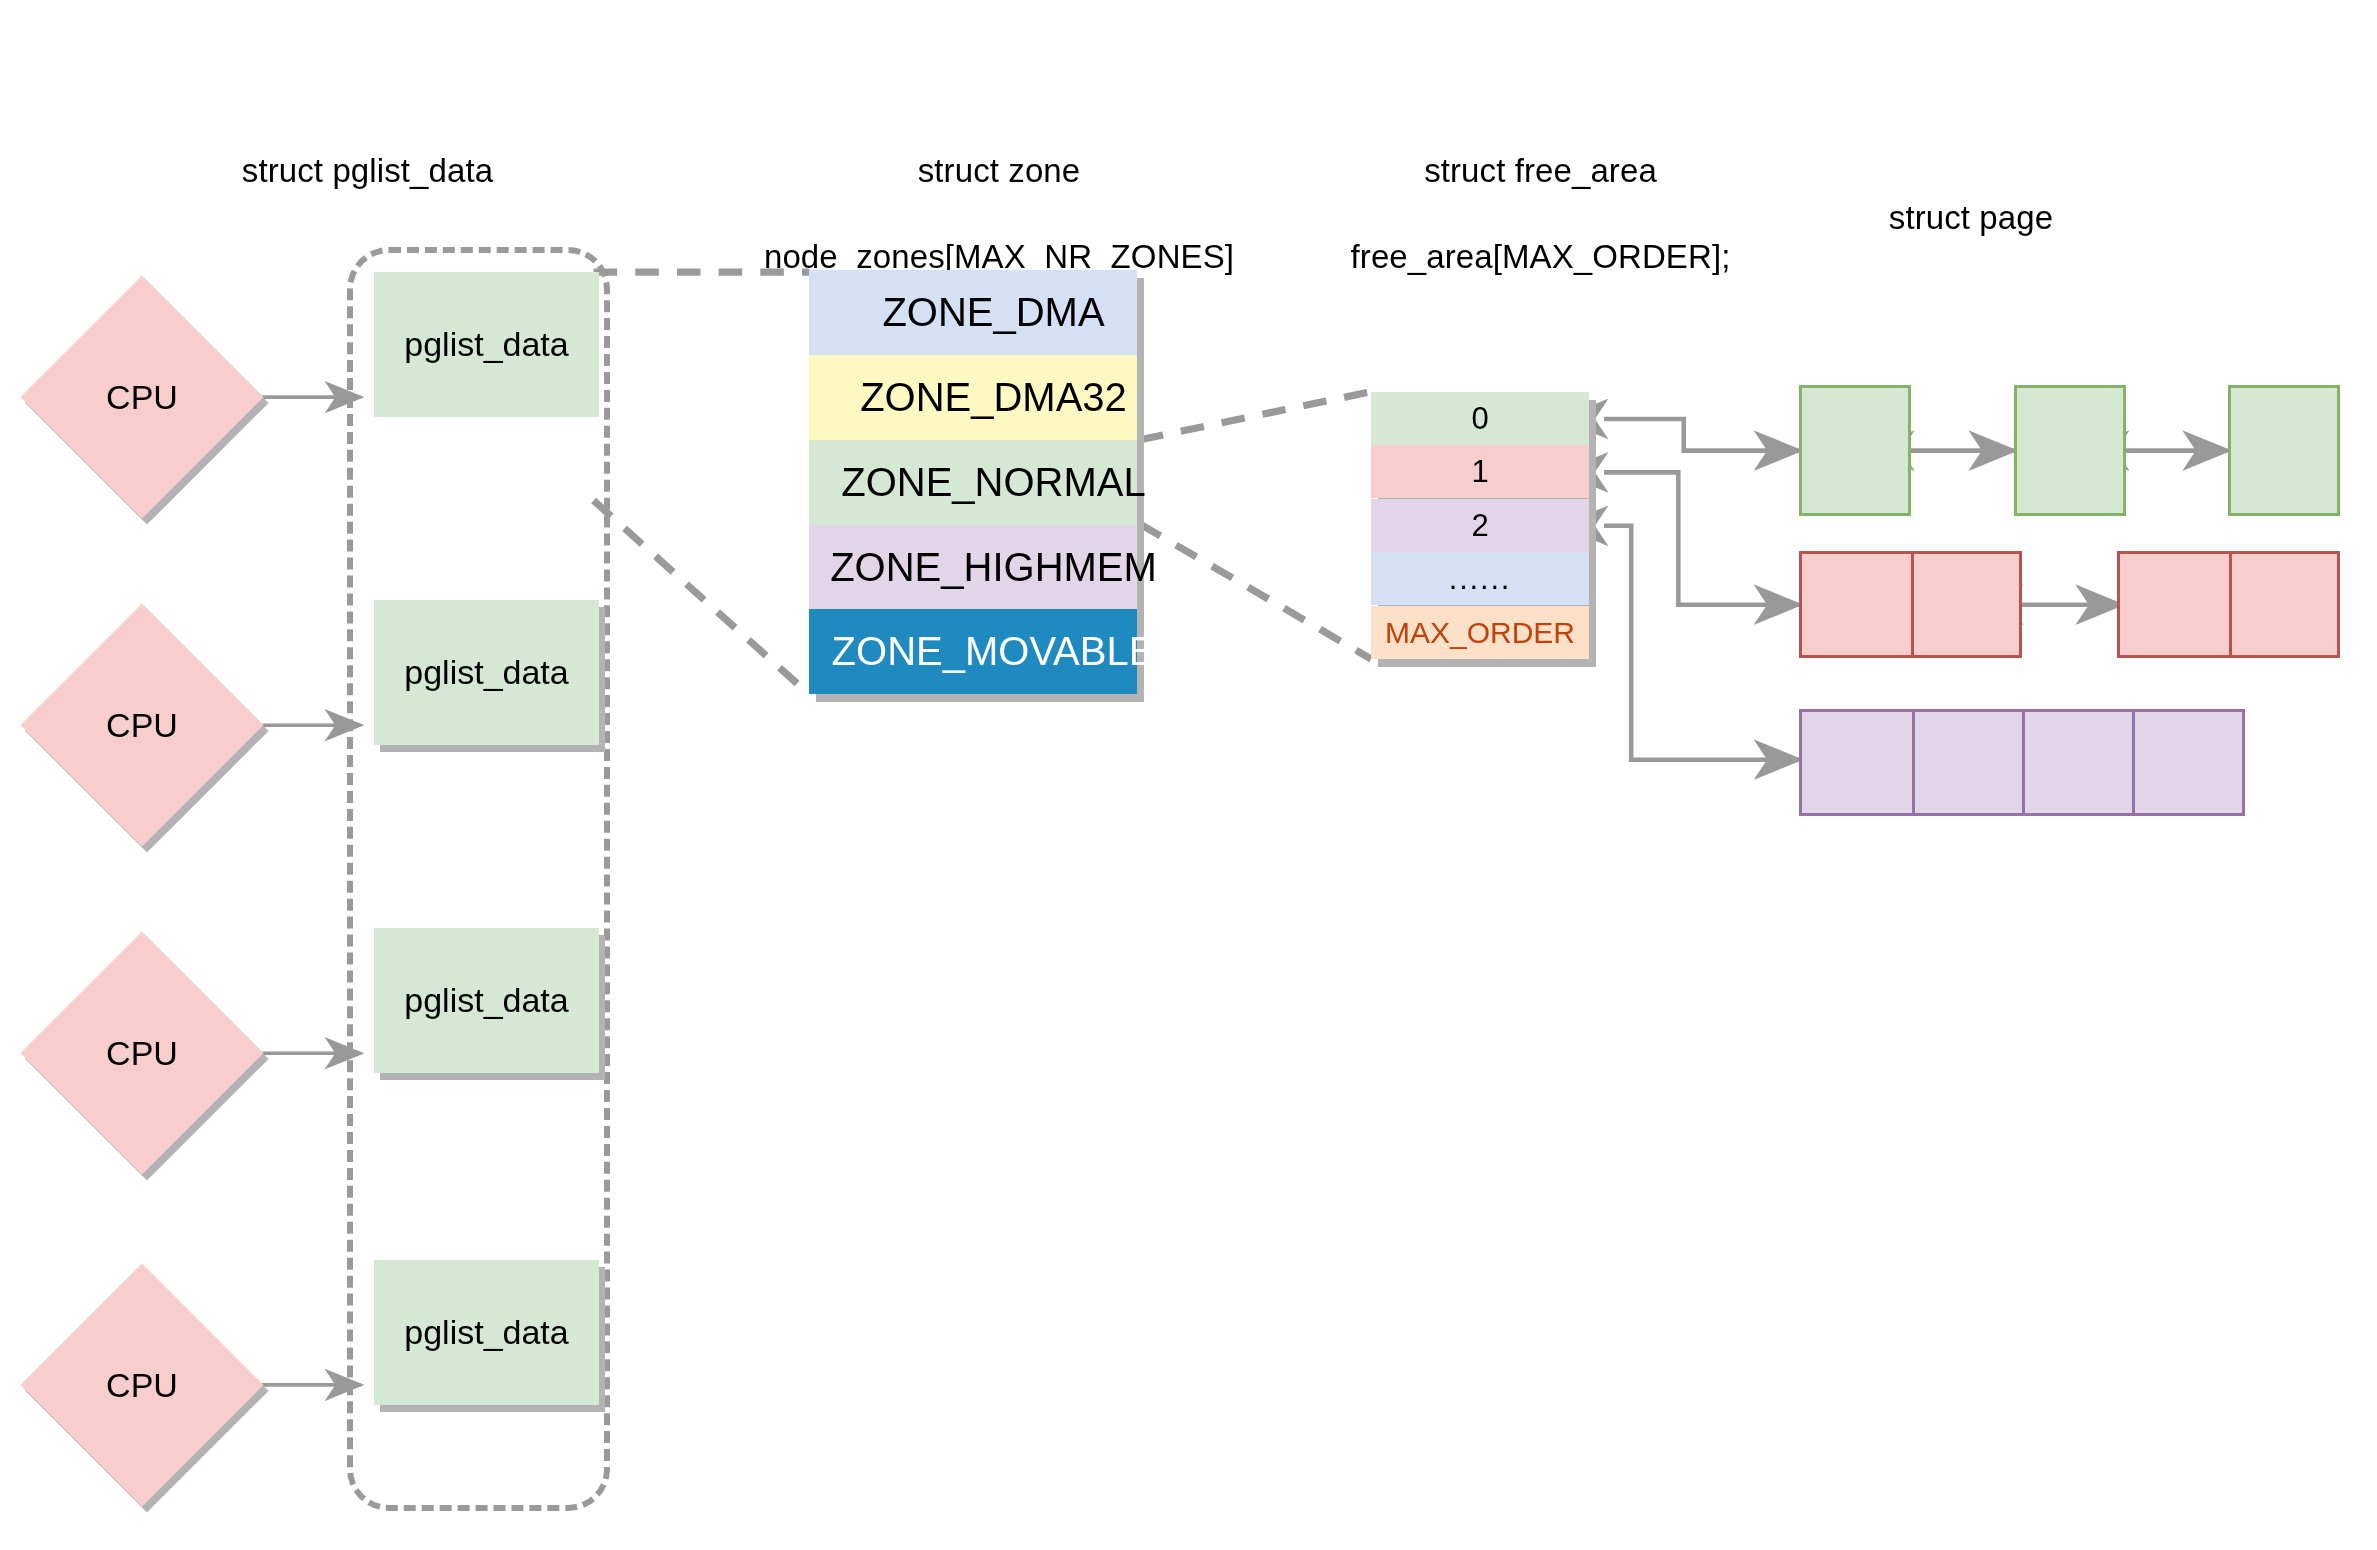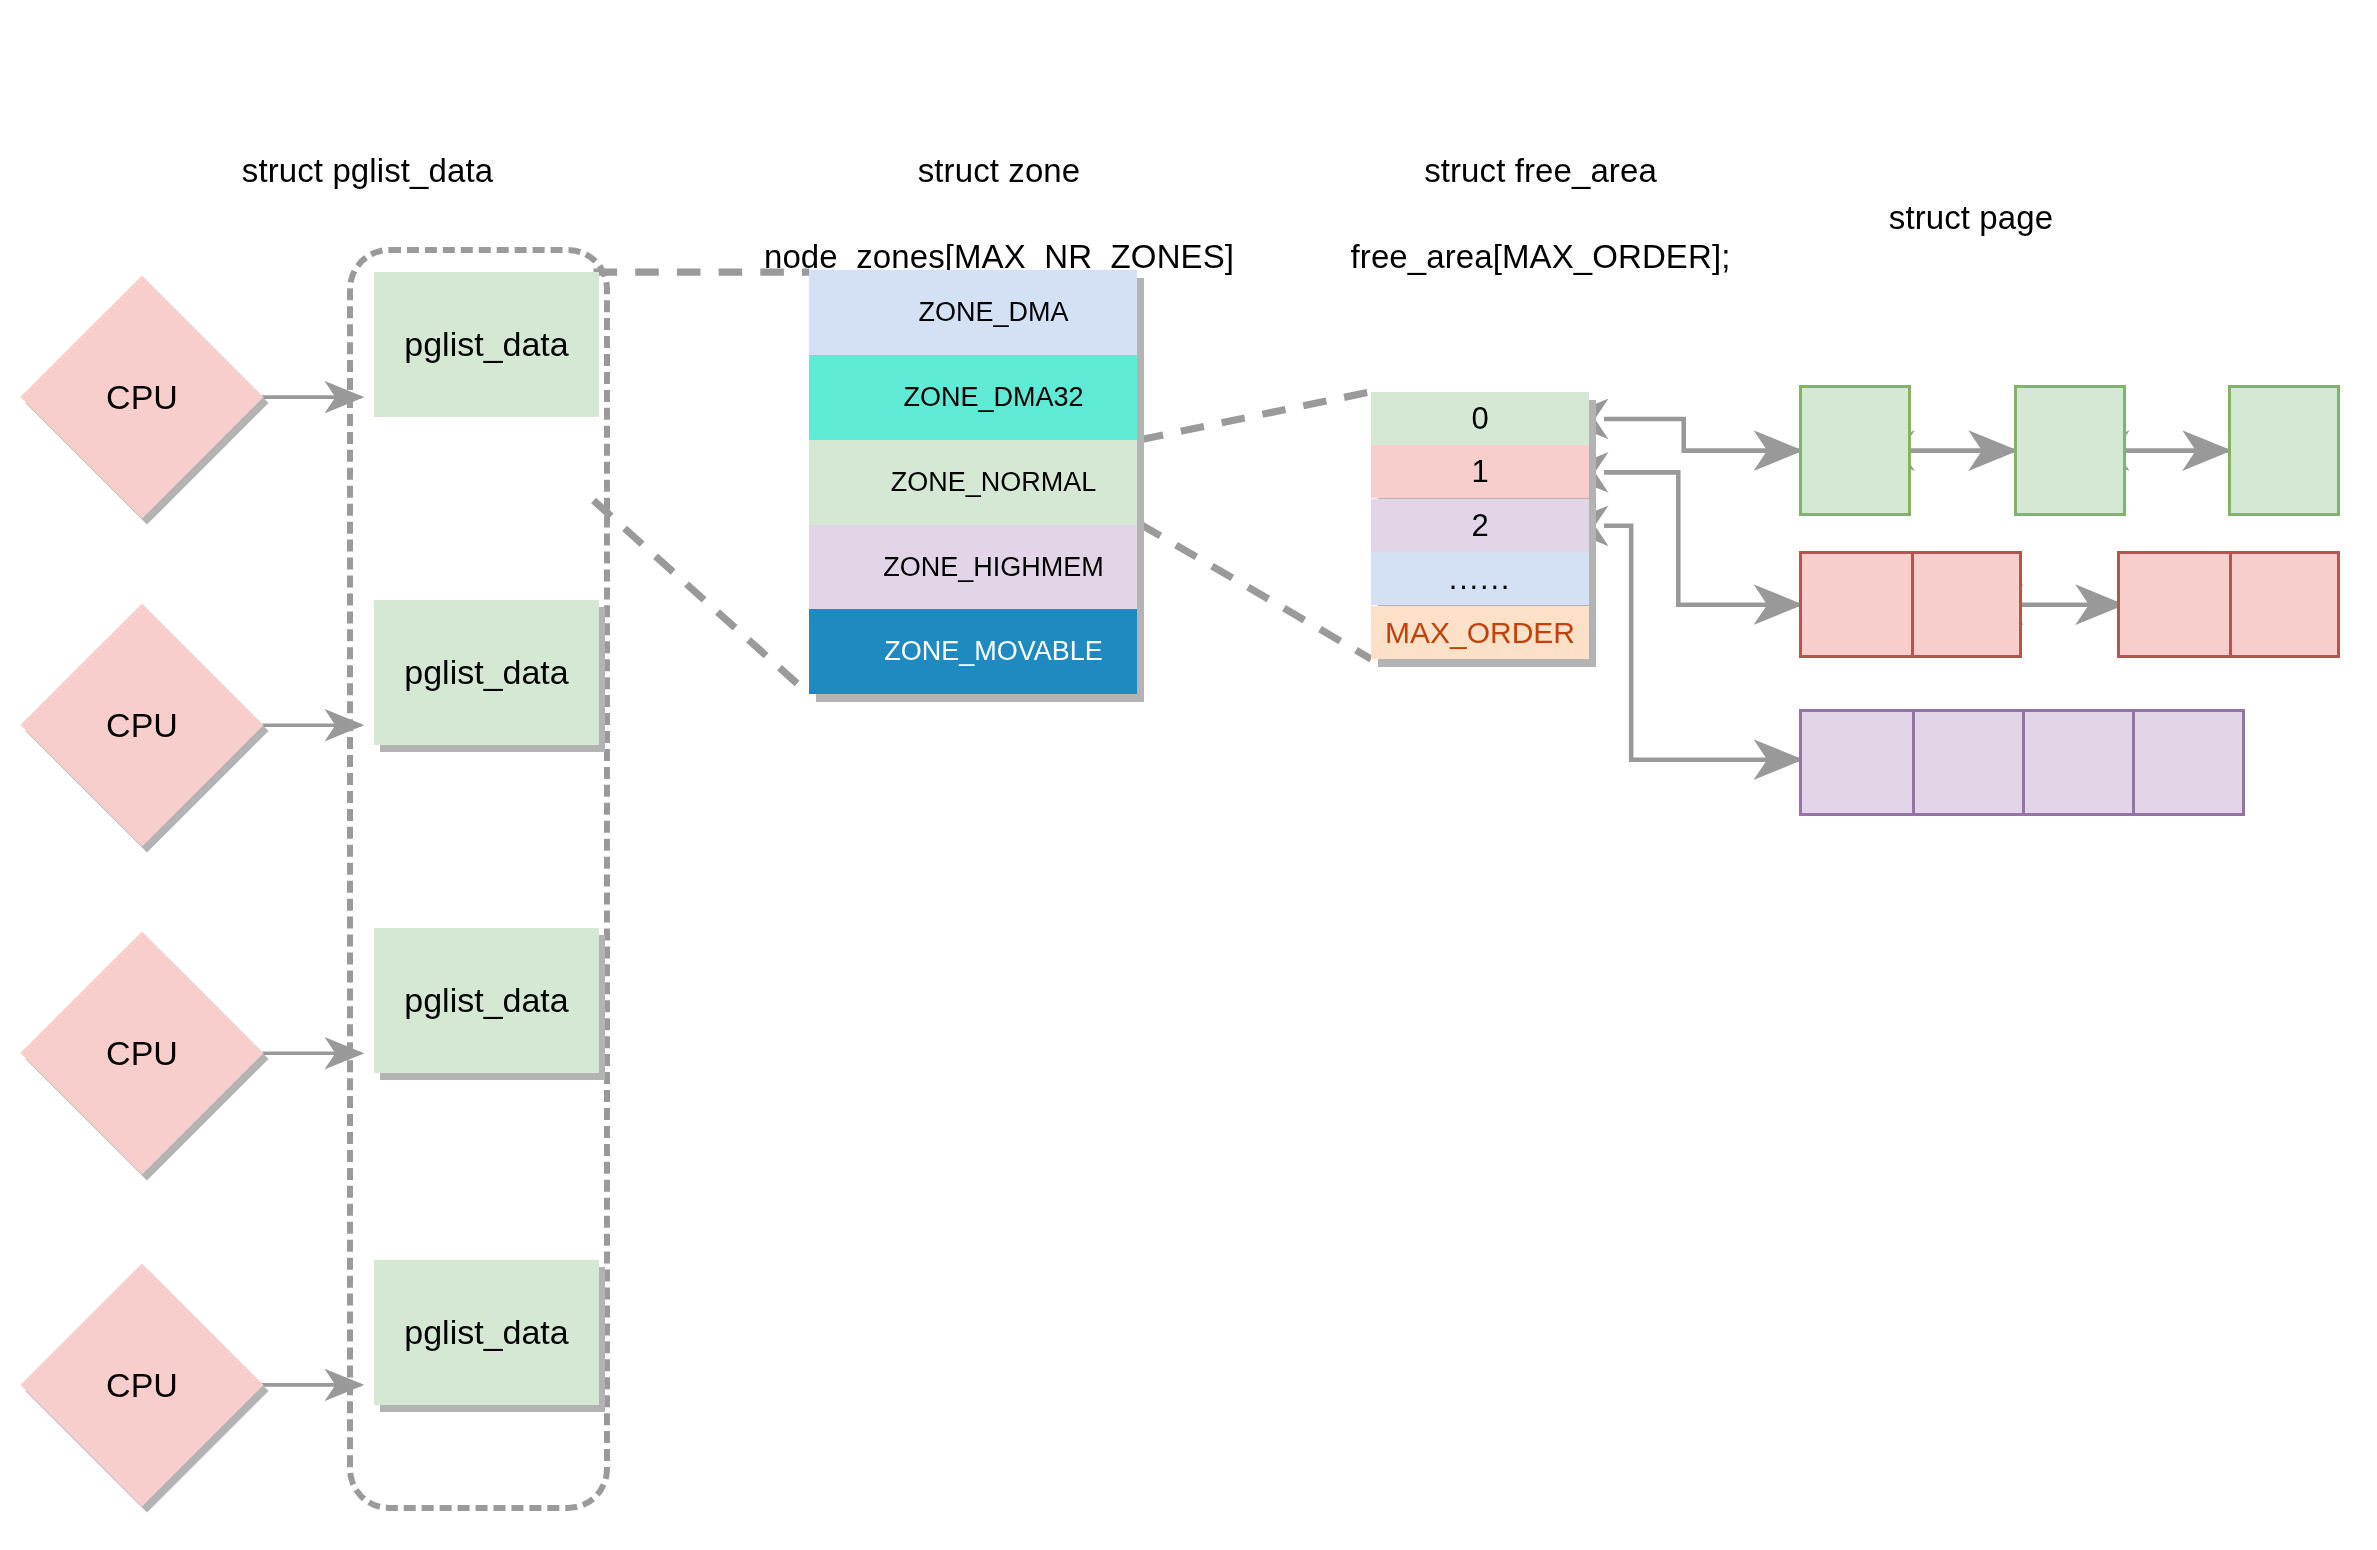--- a/index.html
+++ b/index.html
@@ -147,21 +147,21 @@
     height: 100%;
   }
   .zone-row {
     position: absolute;
     left: 0;
     width: 100%;
     height: 85px;
     display: flex;
     align-items: center;
     justify-content: center;
-    font-size: 27px;
+    font-size: 40px;
     color: #000000;
     box-sizing: border-box;
     padding-left: 41px;
   }
 
   
   #free-area-stack {
     position: absolute;
     left: 1371px;
     top: 392px;
@@ -325,21 +325,21 @@
   <div class="pgbox" style="left:374px; top:1260px;">
     <div class="shadow"></div>
     <div class="face"></div>
     <div class="pg-label">pglist_data</div>
   </div>
 
   <div id="zone-stack">
     <div class="shadow"></div>
     <div class="rows">
       <div class="zone-row" style="top:0px; background:#d4e1f5; color:#000000;">ZONE_DMA</div>
-      <div class="zone-row" style="top:85px; background:#5eead4; color:#000000;">ZONE_DMA32</div>
+      <div class="zone-row" style="top:85px; background:#fef9c3; color:#000000;">ZONE_DMA32</div>
       <div class="zone-row" style="top:170px; background:#d5e8d4; color:#000000;">ZONE_NORMAL</div>
       <div class="zone-row" style="top:255px; background:#e1d5e7; color:#000000;">ZONE_HIGHMEM</div>
       <div class="zone-row" style="top:339px; background:#1f8ac0; color:#ffffff;">ZONE_MOVABLE</div>
     </div>
   </div>
 
   <div id="free-area-stack">
     <div class="shadow"></div>
     <div class="rows">
       <div class="fa-row" style="top:0px; background:#d5e8d4; color:#000000;">0</div>

